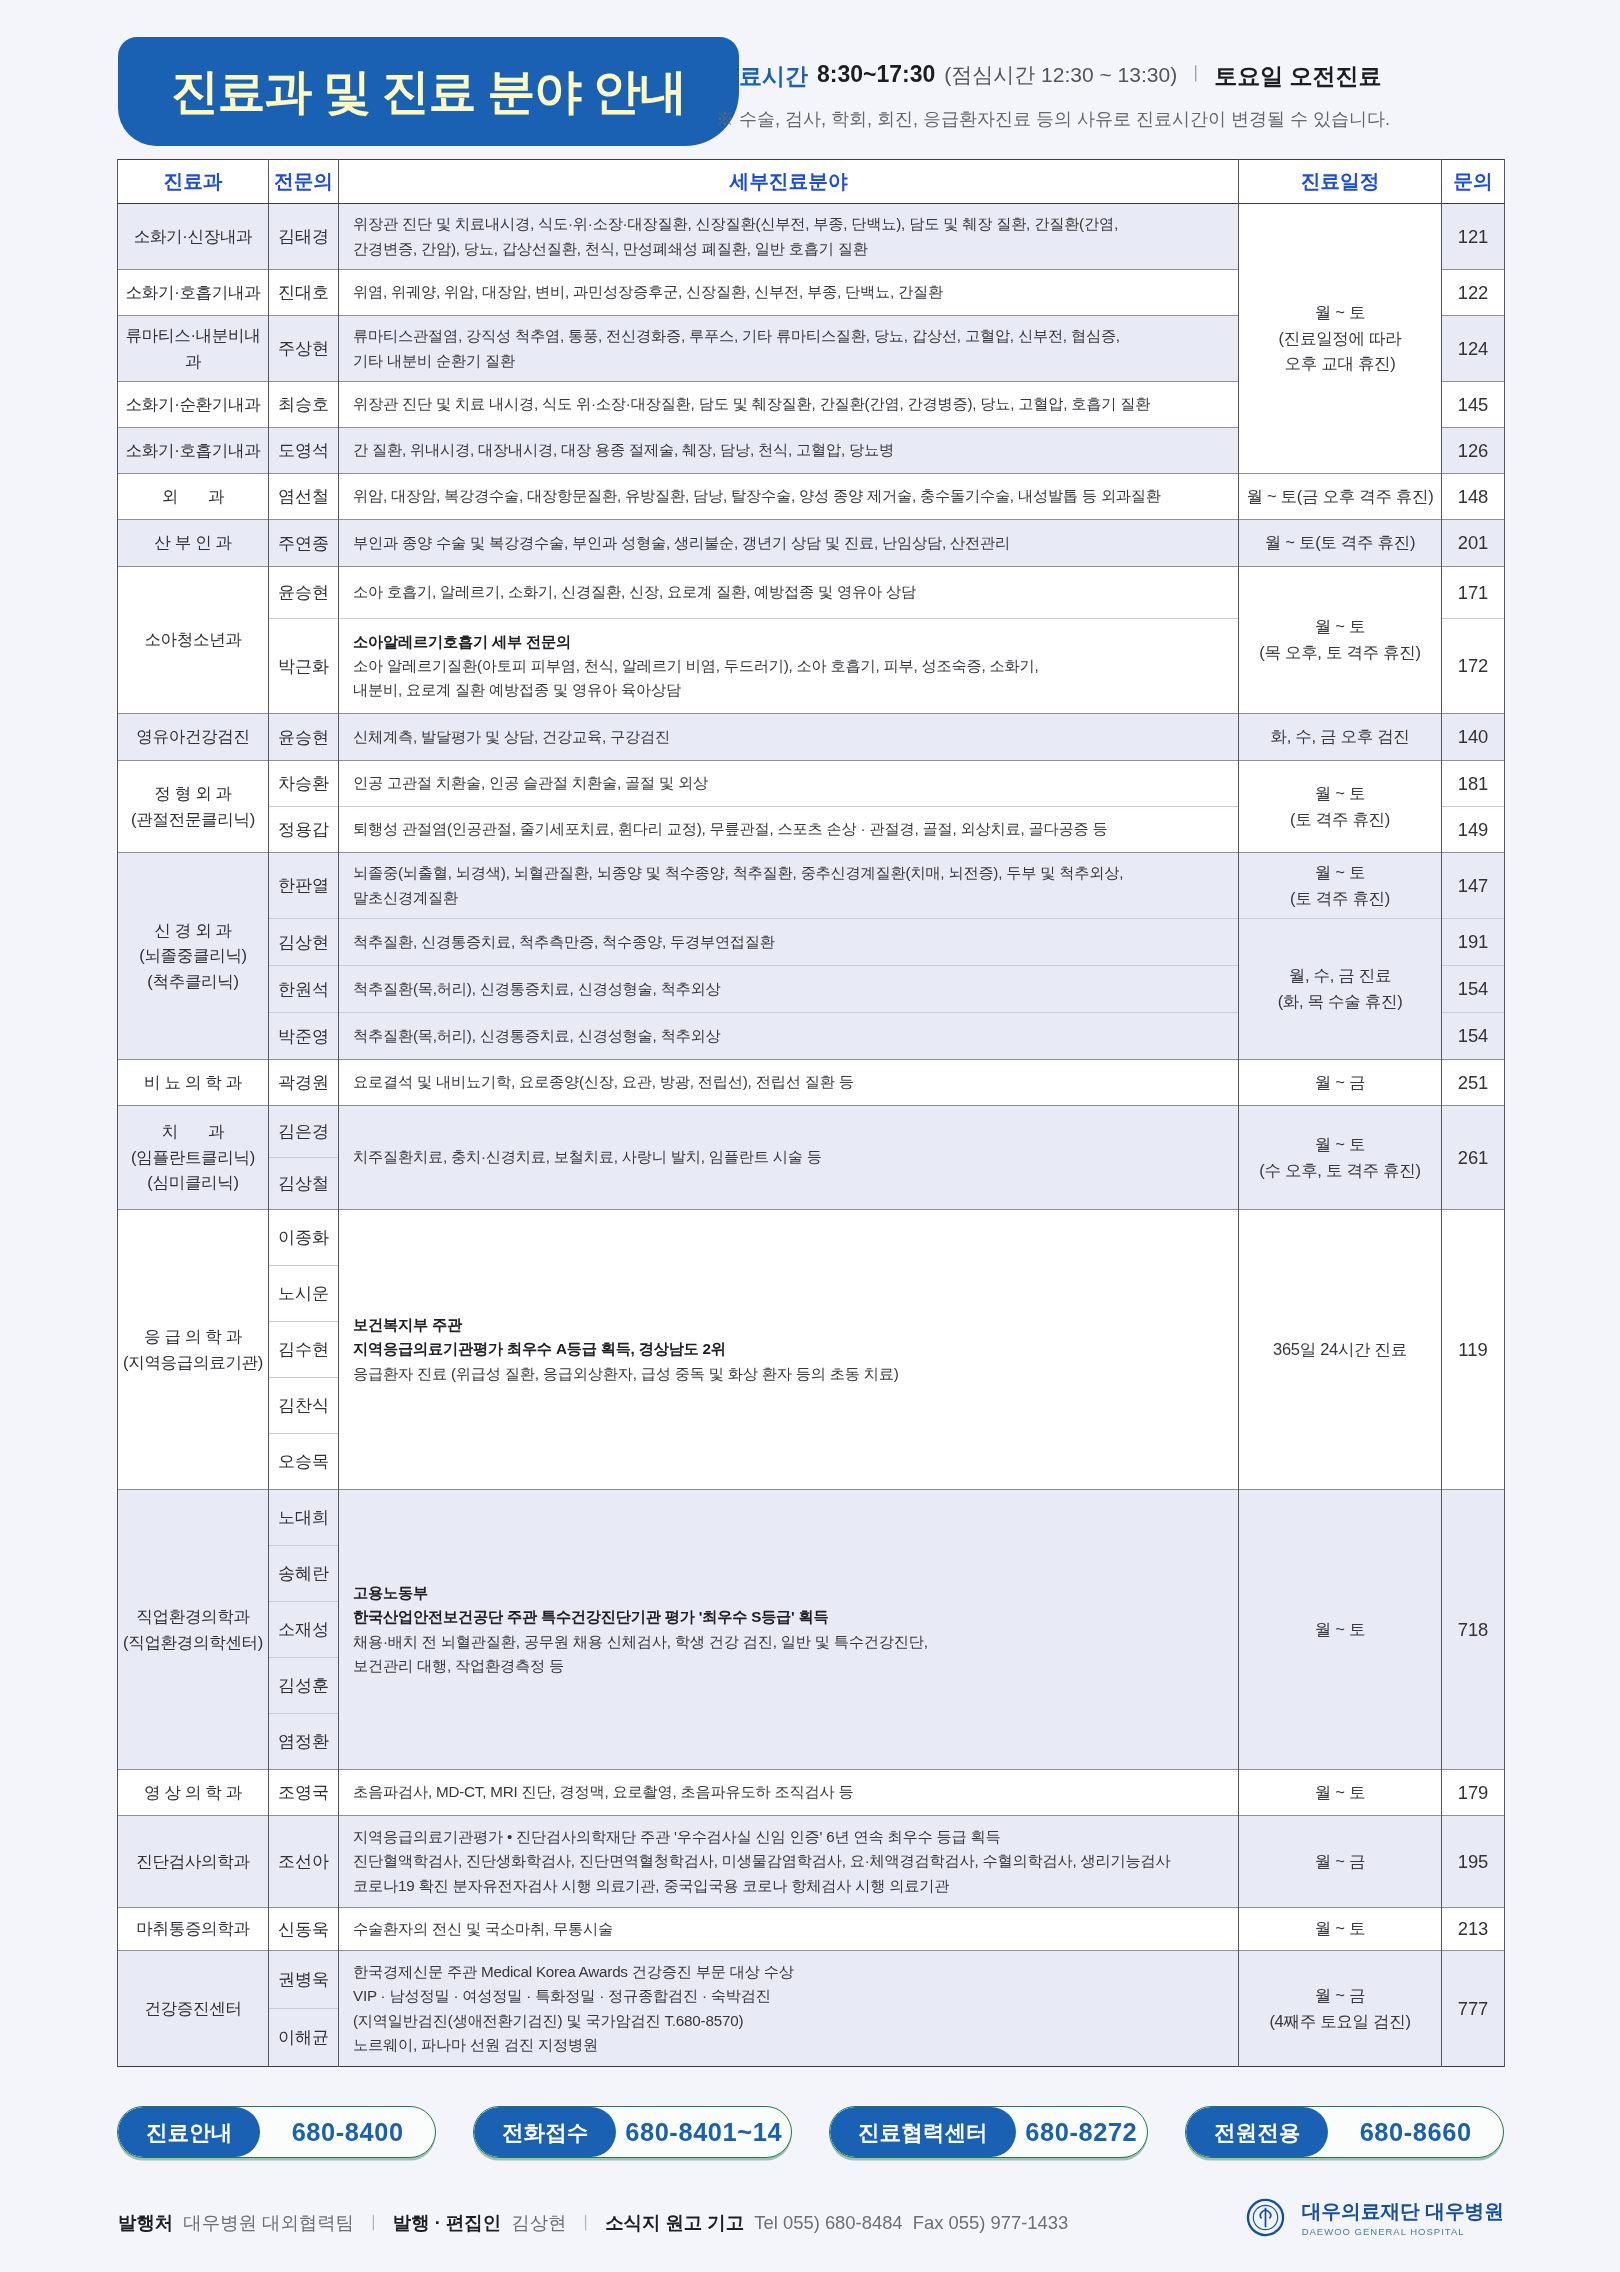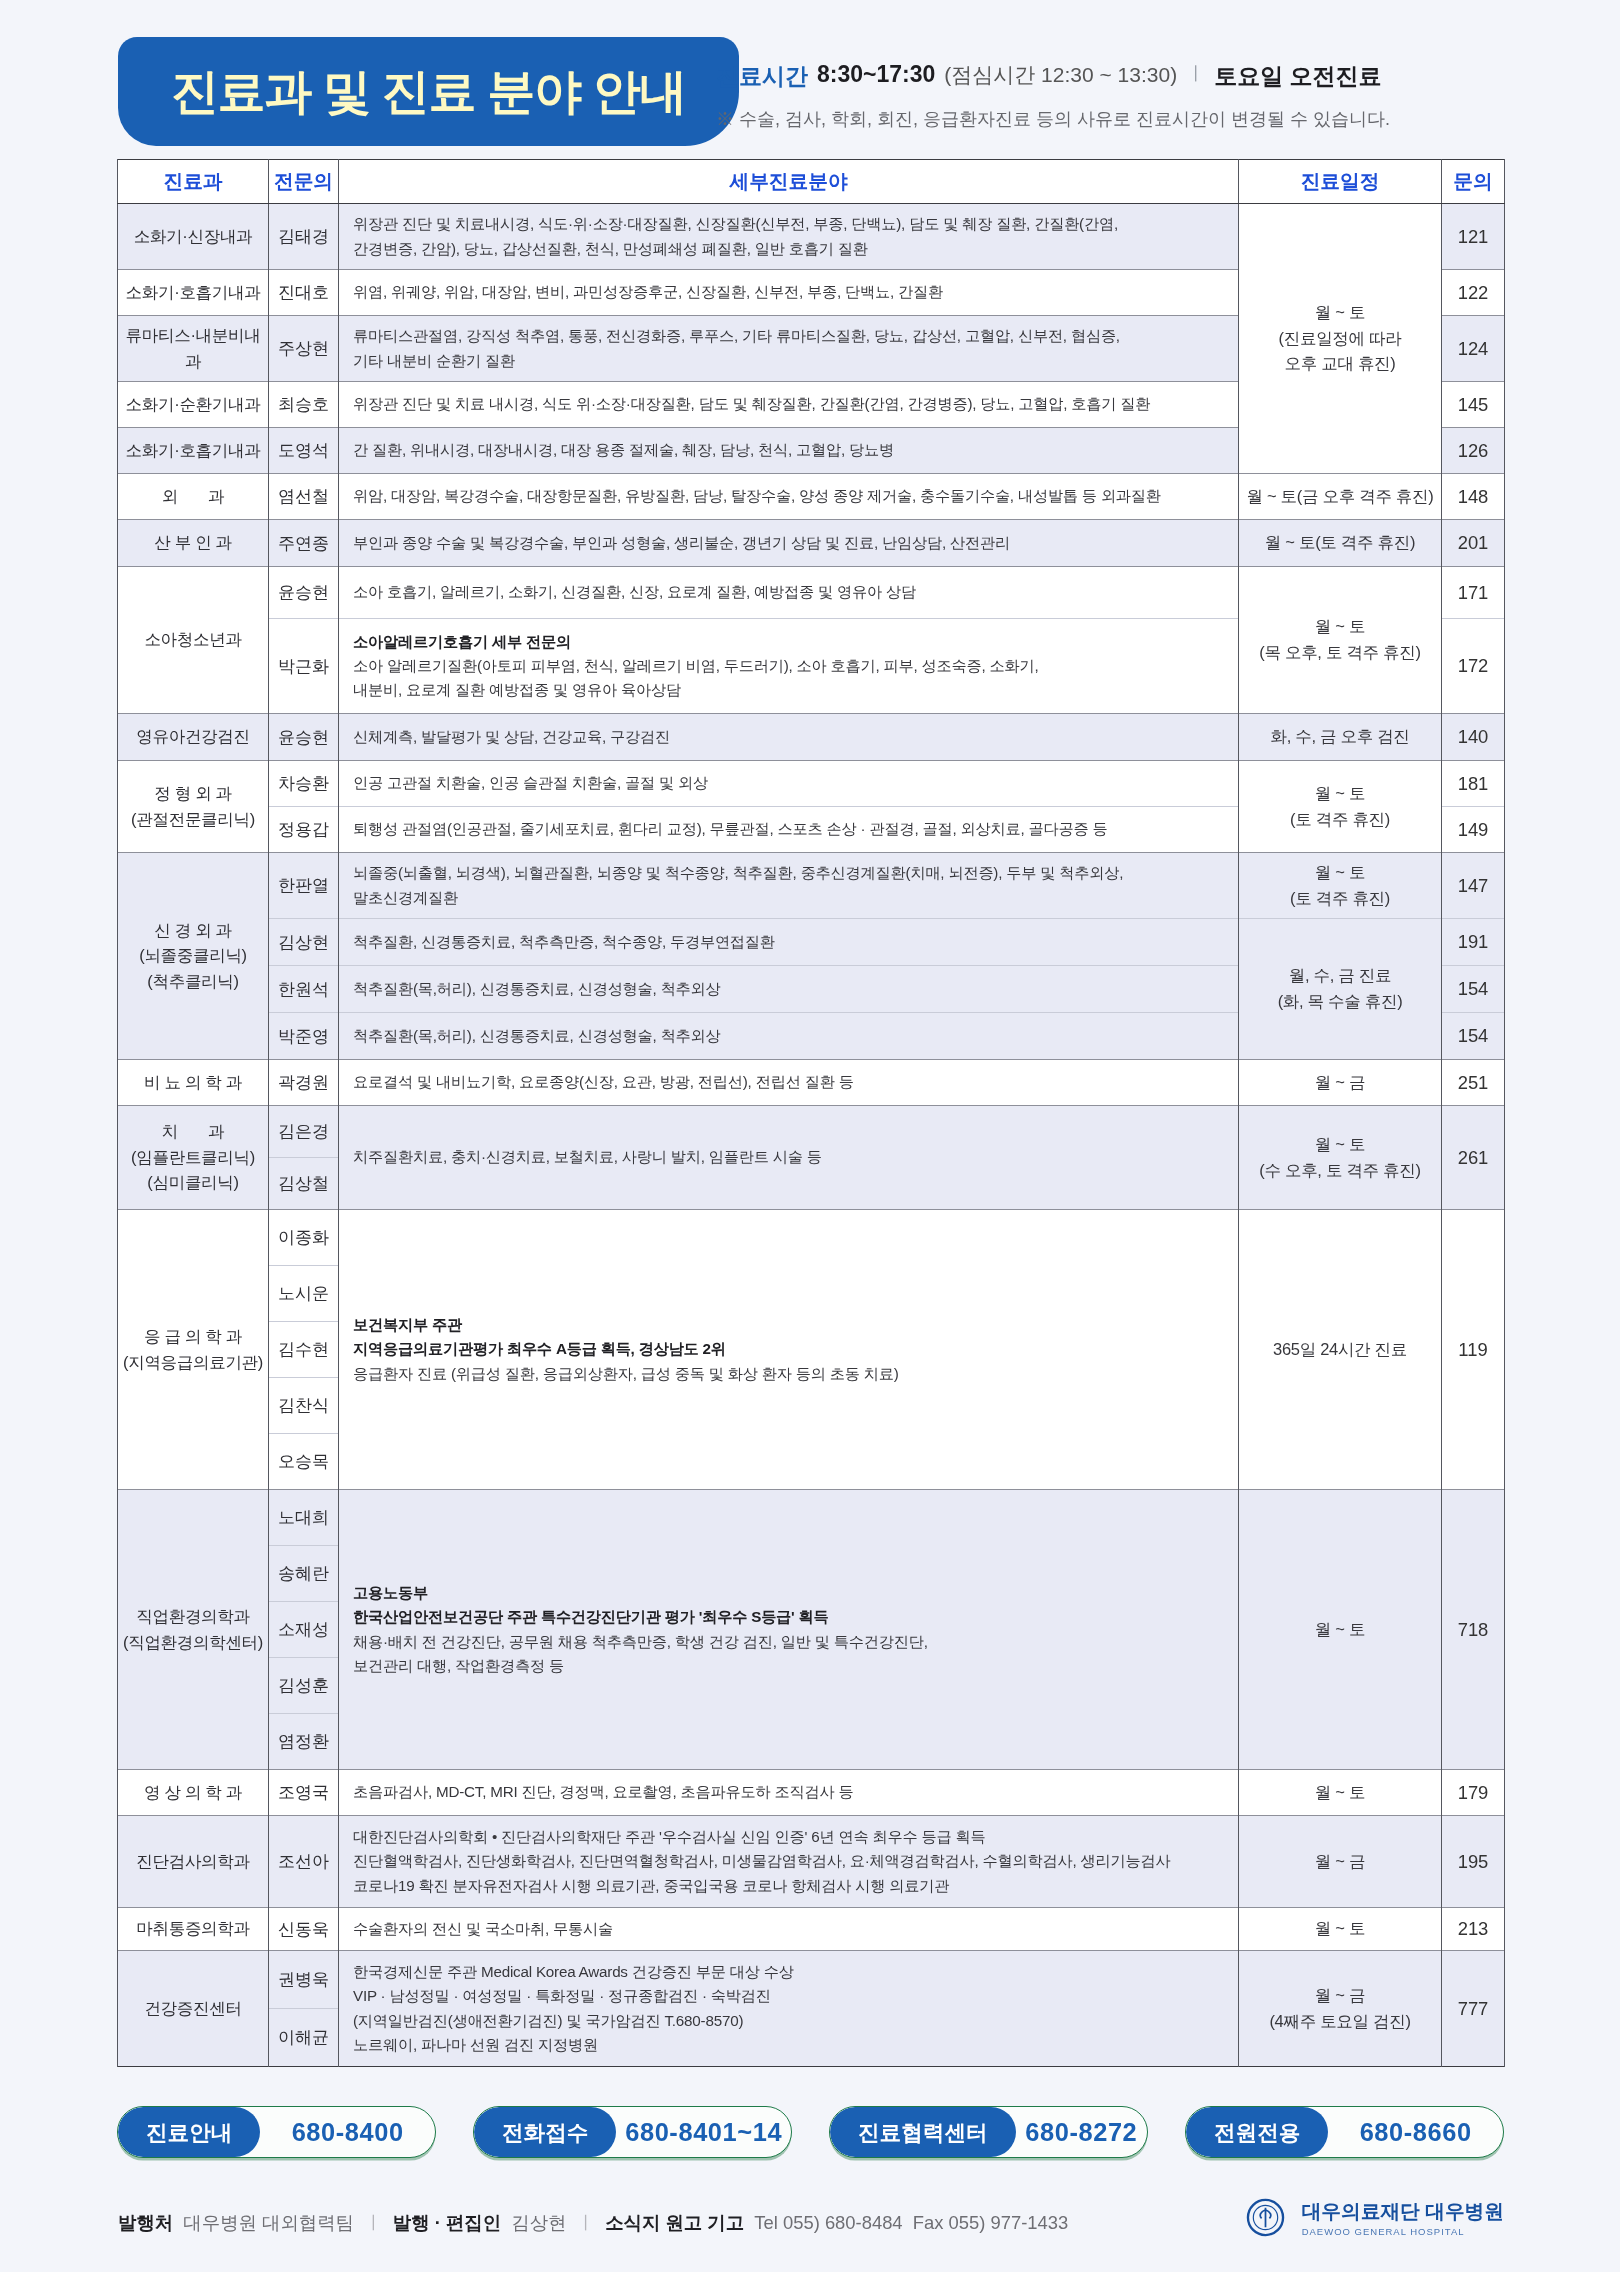--- a/index.html
+++ b/index.html
@@ -282,21 +282,21 @@
         <tr style="height: 56px;">
           <td class="doctor">오승목</td>
         </tr>
         <tr class="dept-top" style="height: 56px;">
           <td class="dept shade" rowspan="5">직업환경의학과
 (직업환경의학센터)</td>
           <td class="doctor shade">노대희</td>
           <td class="desc shade" rowspan="5">
             <div class="dline b">고용노동부</div>
             <div class="dline b">한국산업안전보건공단 주관 특수건강진단기관 평가 '최우수 S등급' 획득</div>
-            <div class="dline">채용·배치 전 건강진단, 공무원 채용 척추측만증, 학생 건강 검진, 일반 및 특수건강진단,</div>
+            <div class="dline">채용·배치 전 뇌혈관질환, 공무원 채용 신체검사, 학생 건강 검진, 일반 및 특수건강진단,</div>
             <div class="dline">보건관리 대행, 작업환경측정 등</div>
           </td>
           <td class="sched shade" rowspan="5">월 ~ 토</td>
           <td class="contact shade" rowspan="5">718</td>
         </tr>
         <tr style="height: 56px;">
           <td class="doctor shade">송혜란</td>
         </tr>
         <tr style="height: 56px;">
           <td class="doctor shade">소재성</td>
@@ -313,21 +313,21 @@
           <td class="desc">
             <div class="dline">초음파검사, MD-CT, MRI 진단, 경정맥, 요로촬영, 초음파유도하 조직검사 등</div>
           </td>
           <td class="sched">월 ~ 토</td>
           <td class="contact">179</td>
         </tr>
         <tr class="dept-top" style="height: 92px;">
           <td class="dept shade">진단검사의학과</td>
           <td class="doctor shade">조선아</td>
           <td class="desc shade">
-            <div class="dline">대한진단검사의학회 • 진단검사의학재단 주관 '우수검사실 신임 인증' 6년 연속 최우수 등급 획득</div>
+            <div class="dline">지역응급의료기관평가 • 진단검사의학재단 주관 '우수검사실 신임 인증' 6년 연속 최우수 등급 획득</div>
             <div class="dline">진단혈액학검사, 진단생화학검사, 진단면역혈청학검사, 미생물감염학검사, 요·체액경검학검사, 수혈의학검사, 생리기능검사</div>
             <div class="dline">코로나19 확진 분자유전자검사 시행 의료기관, 중국입국용 코로나 항체검사 시행 의료기관</div>
           </td>
           <td class="sched shade">월 ~ 금</td>
           <td class="contact shade">195</td>
         </tr>
         <tr class="dept-top" style="height: 43px;">
           <td class="dept">마취통증의학과</td>
           <td class="doctor">신동욱</td>
           <td class="desc">

